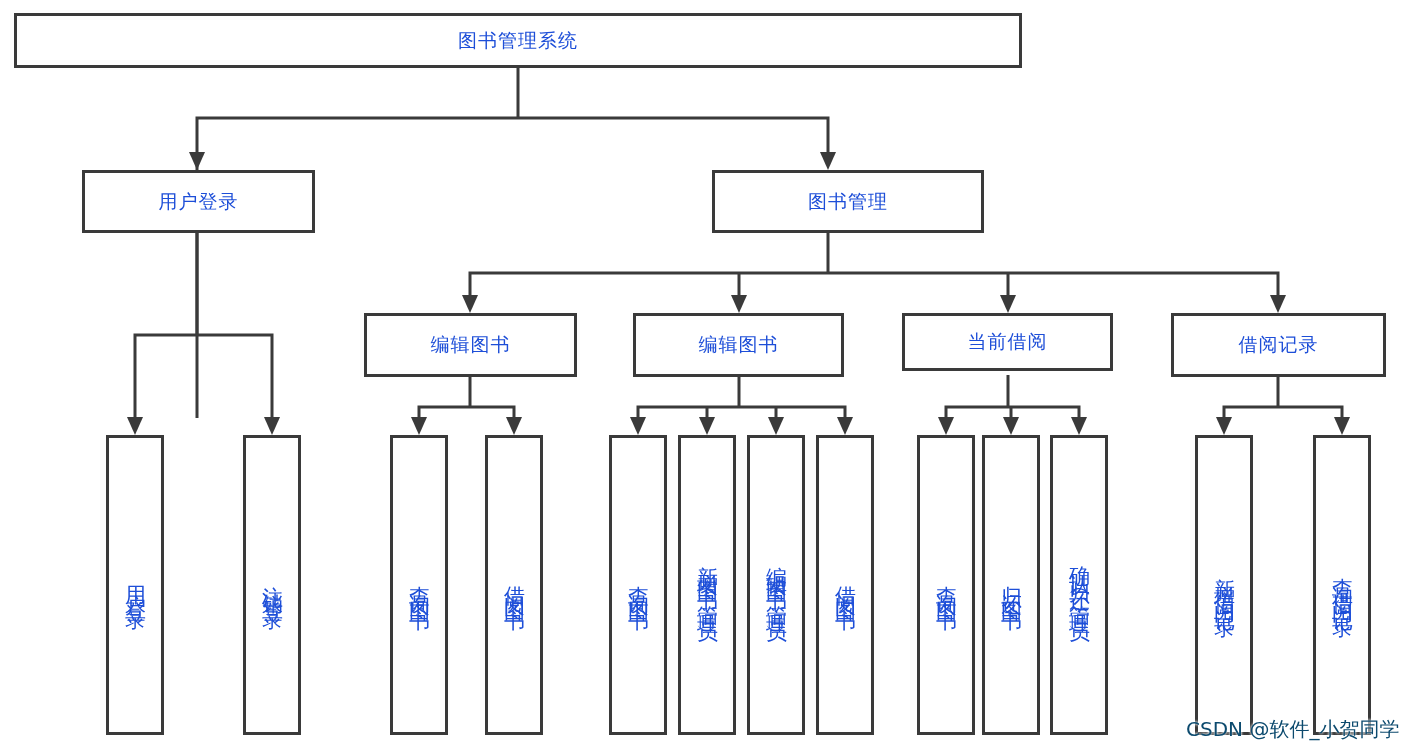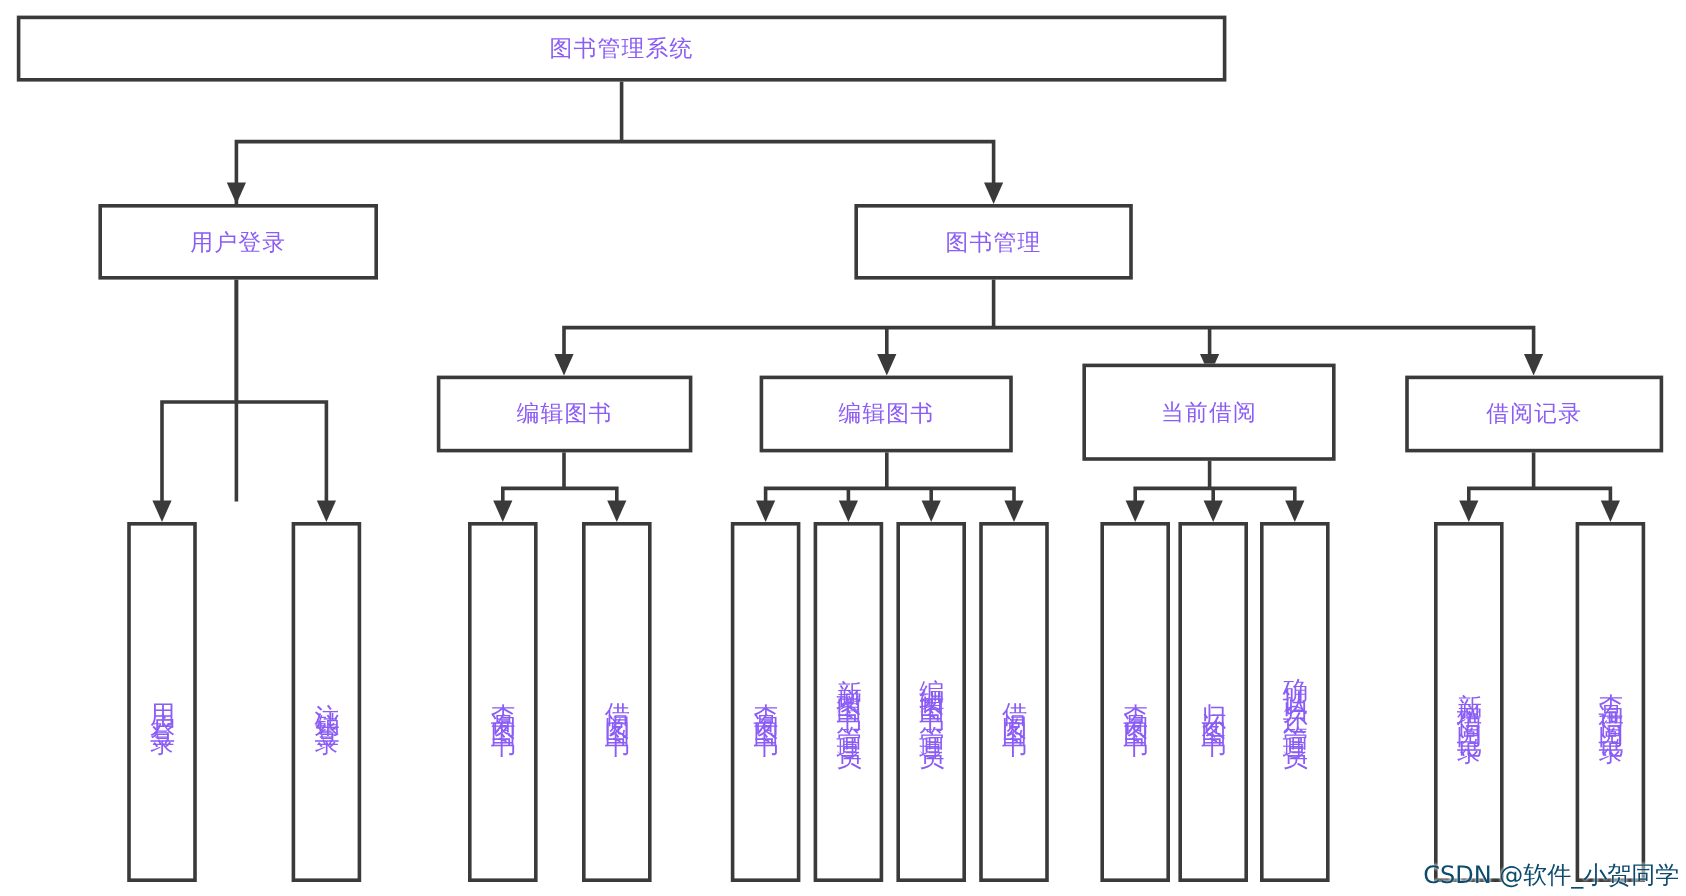--- a/index.html
+++ b/index.html
@@ -18,40 +18,40 @@
     pointer-events: none;
   }
   .box {
     position: absolute;
     box-sizing: border-box;
     border: 3px solid #3a3a3a;
     background: #ffffff;
     display: flex;
     align-items: center;
     justify-content: center;
-    color: #8b5cf6;
+    color: #1d4ed8;
     z-index: 2;
   }
   .box.h { font-size: 19px; letter-spacing: 1px; }
   .box.v {
     writing-mode: vertical-rl;
     text-orientation: mixed;
     font-size: 21px;
     letter-spacing: 8px;
     line-height: 1;
   }
   
   #b-root  { left: 14px;  top: 13px;  width: 1008px; height: 55px; }
   
   #b-l2a   { left: 82px;  top: 170px; width: 233px;  height: 63px; }
-  #b-l2b   { left: 712px; top: 170px; width: 232px;  height: 63px; }
+  #b-l2b   { left: 712px; top: 170px; width: 272px;  height: 63px; }
   
   #b-l3a   { left: 364px;  top: 313px; width: 213px; height: 64px; }
   #b-l3b   { left: 633px;  top: 313px; width: 211px; height: 64px; }
-  #b-l3c   { left: 902px;  top: 303px; width: 211px; height: 81px; }
+  #b-l3c   { left: 902px;  top: 313px; width: 211px; height: 58px; }
   #b-l3d   { left: 1171px; top: 313px; width: 215px; height: 64px; }
   
   .leaf    { top: 435px; height: 300px; width: 58px; }
   #b-f1  { left: 106px; }
   #b-f2  { left: 243px; }
   #b-f3  { left: 390px; }
   #b-f4  { left: 485px; }
   #b-f5  { left: 609px; }
   #b-f6  { left: 678px; }
   #b-f7  { left: 747px; }

